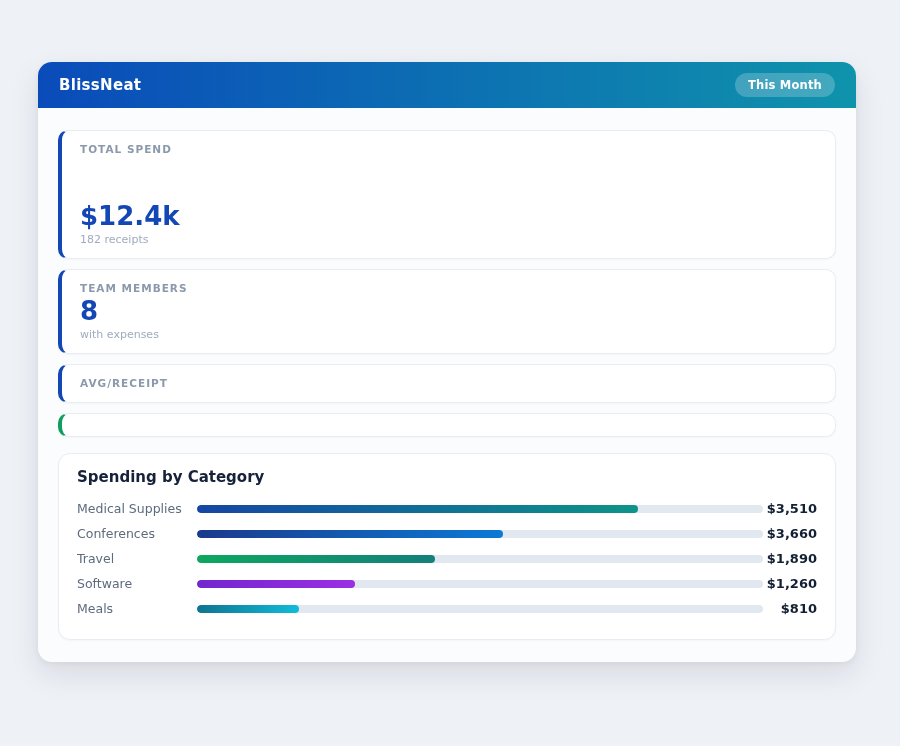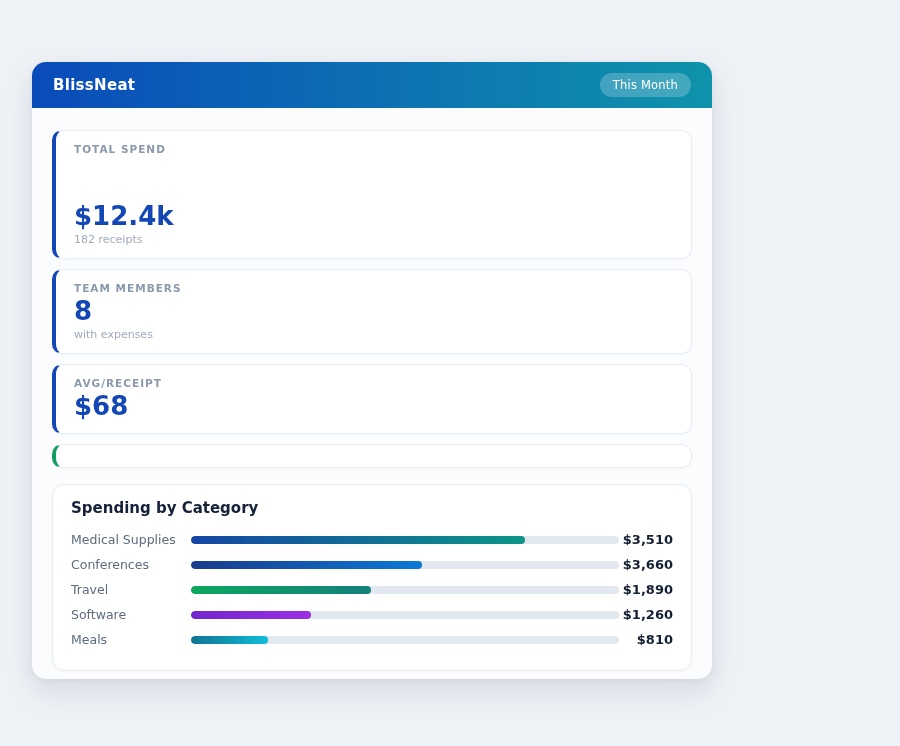--- a/index.html
+++ b/index.html
@@ -3,42 +3,42 @@
 <meta charset="utf-8">
 <style>
   * { margin:0; padding:0; box-sizing:border-box; }
   html,body { width:900px; height:746px; }
   body {
     background:#eef1f6;
     font-family:"DejaVu Sans","Liberation Sans",sans-serif;
     overflow:hidden;
   }
   .app-card {
-    position:absolute; left:32px; top:62px; width:680px;
+    position:absolute; left:38px; top:62px; width:818px;
     background:#fbfcfe;
     border-radius:14px;
     box-shadow:0 12px 30px rgba(15,23,42,.10), 0 2px 6px rgba(15,23,42,.05);
   }
   .app-header {
     height:46px;
     border-radius:14px 14px 0 0;
     display:flex; align-items:center; justify-content:space-between;
     padding:0 21px;
   }
   .app-title {
     color:#fff; font-size:15px; font-weight:bold; letter-spacing:.3px;
   }
   .period-pill {
     background:rgba(255,255,255,.22);
-    color:#fff; font-size:11.5px; font-weight:normal;
+    color:#fff; font-size:11.5px; font-weight:bold;
     padding:5px 13px; border-radius:999px; border:none;
     letter-spacing:.2px; cursor:pointer;
     font-family:inherit;
   }
-  .app-body { padding:22px 20px 8px 20px; }
+  .app-body { padding:22px 20px 22px 20px; }
 
   .stat-card {
     background:#ffffff;
     border:1px solid #e8edf4;
     border-left-width:4px; border-left-style:solid;
     border-radius:10px;
     padding:11px 18px;
     margin-bottom:10px;
     box-shadow:0 1px 2px rgba(15,23,42,.03);
   }
@@ -101,21 +101,20 @@
           <span class="stat-value" style="color: rgb(19, 71, 181); margin-top: 44px;">$12.4k</span>
           <span class="stat-sub">182 receipts</span>
         </div>
         <div class="stat-card" style="border-left-color: rgb(19, 71, 181);">
           <span class="stat-label">TEAM MEMBERS</span>
           <span class="stat-value" style="color: rgb(19, 71, 181);">8</span>
           <span class="stat-sub">with expenses</span>
         </div>
         <div class="stat-card" style="border-left-color: rgb(19, 71, 181);">
           <span class="stat-label">AVG/RECEIPT</span>
-          <span class="stat-value" style="color: rgb(19, 71, 181);">$68</span>
         </div>
         <div class="stat-card" style="border-left-color: rgb(15, 158, 96);">
         </div>
       </div>
 
     <div class="chart-card">
       <div class="chart-title">Spending by Category</div>
       <div id="chart-rows">
           <div class="chart-row">
             <span class="cat-label">Medical Supplies</span>

